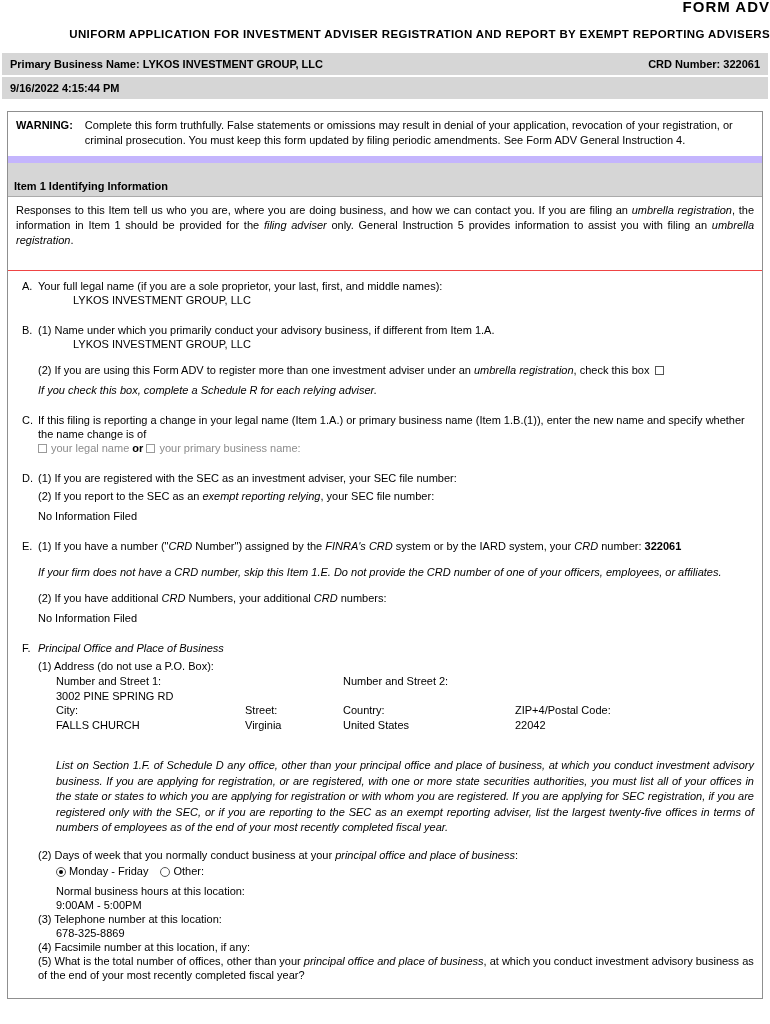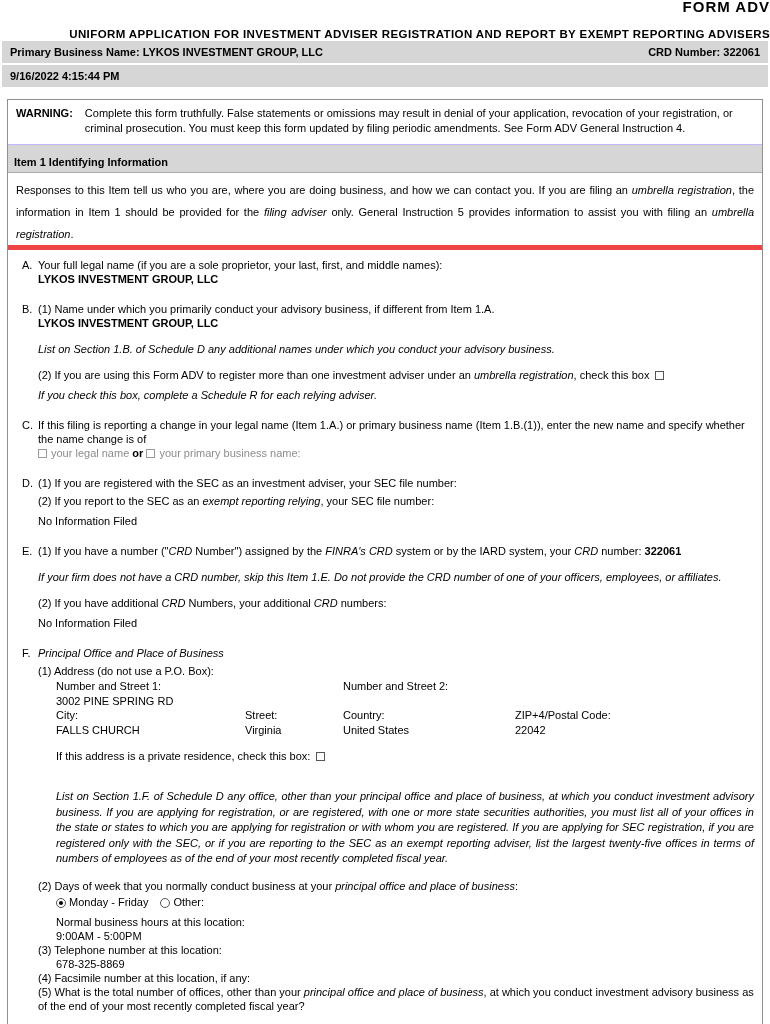--- a/index.html
+++ b/index.html
@@ -4,33 +4,33 @@
 <style>
   * { margin:0; padding:0; box-sizing:border-box; }
   html,body { background:#fff; }
   body {
     width:770px; height:1024px; overflow:hidden;
     font-family:"Liberation Sans", sans-serif;
     font-size:11px; color:#000; line-height:14px;
   }
   .title { text-align:right; font-weight:bold; font-size:15px; letter-spacing:1px; }
   .subtitle { text-align:right; font-weight:bold; font-size:11.5px; margin-top:13px; letter-spacing:.4px; }
-  .bars { }
+  .bars { margin-top:12px; }
   .bar { background:#d6d6d6; margin:0 2px 2px 2px; padding:4px 8px; font-weight:bold; display:flex; justify-content:space-between; }
   .formbox { margin:12px 7px 0 7px; border:1px solid #8f8f8f; }
-  .warning-row { display:flex; padding:6px 10px 8px 8px; border-bottom:1px solid #c4b5fd; line-height:15px; }
+  .warning-row { display:flex; padding:6px 10px 8px 8px; border-bottom:7px solid #c4b5fd; line-height:15px; }
   .warn-label { font-weight:bold; margin-right:12px; white-space:nowrap; }
   .warn-text { flex:1; padding-right:2px; }
-  .item-heading { background:#d6d6d6; font-weight:bold; padding:10px 6px 3px 6px; border-bottom:1px solid #aaa; }
-  .intro { padding:6px 8px 0 8px; border-bottom:5px solid #ef4444; text-align:justify; line-height:22px; }
+  .item-heading { background:#d6d6d6; font-weight:bold; padding:16px 6px 3px 6px; border-bottom:1px solid #aaa; }
+  .intro { padding:6px 8px 22px 8px; border-bottom:1px solid #ef4444; text-align:justify; line-height:15px; }
   .content { padding:8px 8px 0 6px; }
   .sec { display:flex; margin-bottom:16px; }
   .ltr { width:24px; flex:none; padding-left:8px; }
   .secbody { flex:1; min-width:0; }
-  .bold { font-weight:bold; }
+  .bold { font-weight:normal;margin-left:35px; }
   .it { font-style:italic; }
   .note { font-style:italic; margin-top:12px; }
   .para { margin-top:12px; }
   .tight { margin-top:4px; }
   .gap6 { margin-top:6px; }
   .centered { text-align:left; margin-top:6px; }
   .gray { color:#8c8c8c; }
   .orword { font-weight:bold; color:#000; }
   .cb { display:inline-block; width:9px; height:9px; border:1px solid #555; background:#fff; vertical-align:-1px; margin-left:3px; }
   .graycb { border-color:#9a9a9a; margin-right:4px; margin-left:0; }
@@ -84,21 +84,20 @@
           <div>Your full legal name (if you are a sole proprietor, your last, first, and middle names):</div>
           <div class="bold">LYKOS INVESTMENT GROUP, LLC</div>
         </div>
       </div>
 
       <div class="sec">
         <div class="ltr">B.</div>
         <div class="secbody">
           <div>(1) Name under which you primarily conduct your advisory business, if different from Item 1.A.</div>
           <div class="bold">LYKOS INVESTMENT GROUP, LLC</div>
-          <div class="note">List on Section 1.B. of Schedule D any additional names under which you conduct your advisory business.</div>
           <div class="para">
             <span><span>(2) If you are using this Form ADV to register more than one investment adviser under an </span><span class="seg-i">umbrella registration</span><span>, check this box</span></span>
             <span class="cb"></span>
           </div>
           <div class="note gap6">If you check this box, complete a Schedule R for each relying adviser.</div>
         </div>
       </div>
 
       <div class="sec">
         <div class="ltr">C.</div>
@@ -145,24 +144,20 @@
             <div>City:</div>
             <div>Street:</div>
             <div>Country:</div>
             <div>ZIP+4/Postal Code:</div>
             <div>FALLS CHURCH</div>
             <div>Virginia</div>
             <div>United States</div>
             <div>22042</div>
           </div>
 
-          <div class="para fsub">
-            <span>If this address is a private residence, check this box:</span>
-            <span class="cb"></span>
-          </div>
 
           <div class="fnote">List on Section 1.F. of Schedule D any office, other than your principal office and place of business, at which you conduct investment advisory business. If you are applying for registration, or are registered, with one or more state securities authorities, you must list all of your offices in the state or states to which you are applying for registration or with whom you are registered. If you are applying for SEC registration, if you are registered only with the SEC, or if you are reporting to the SEC as an exempt reporting adviser, list the largest twenty-five offices in terms of numbers of employees as of the end of your most recently completed fiscal year.</div>
 
           <div class="para"><span>(2) Days of week that you normally conduct business at your </span><span class="seg-i">principal office and place of business</span><span>:</span></div>
           <div class="fsub radio-row">
             <span class="radio checked"></span><span>Monday - Friday</span><span class="radio-sp"></span><span class="radio"></span><span>Other:</span>
           </div>
 
           <div class="fsub gap6">Normal business hours at this location:</div>
           <div class="fsub">9:00AM - 5:00PM</div>

